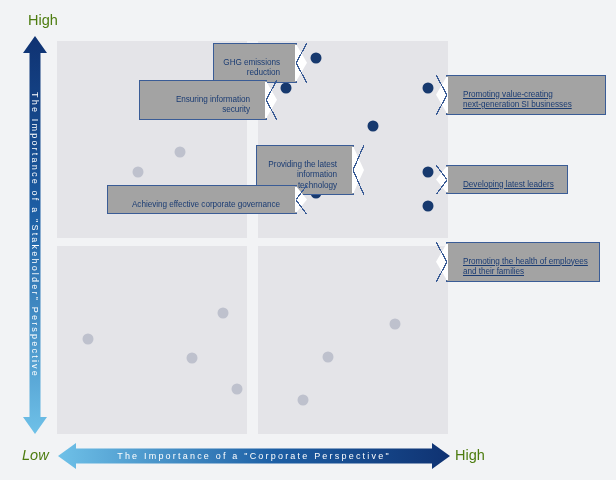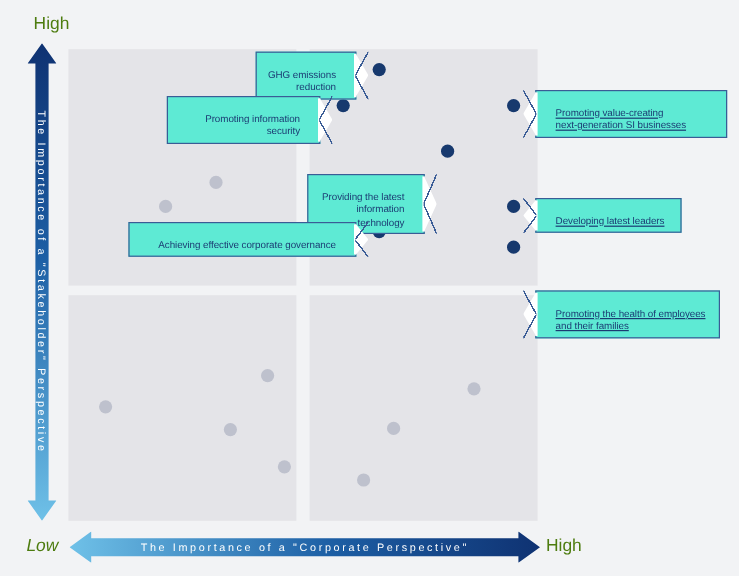--- a/index.html
+++ b/index.html
@@ -42,21 +42,21 @@
   .pt.other {
     width: 11px; height: 11px;
     background: #bec1cd;
   }
 
   
   .callout {
     position: absolute;
     box-sizing: border-box;
     border: 1px solid #3a5c96;
-    background: #5eead4;
+    background: #a3a3a3;
     color: #1b3c73;
     font-size: 8.2px;
     line-height: 1.28;
     padding: 3px 6px;
     white-space: pre-line;
     letter-spacing: -0.05px;
   }
   
   .callout.right-tail {
     text-align: right;
@@ -231,21 +231,21 @@
   <div class="pt other" style="left:395px; top:324px;"></div>
   <div class="pt other" style="left:328px; top:357px;"></div>
   <div class="pt other" style="left:303px; top:400px;"></div>
 
   <div class="callout right-tail" style="left:213px; top:43px; width:84px;">
     <span class="seam"></span><span>GHG emissions
 reduction</span>
   </div>
 
   <div class="callout right-tail" style="left:139px; top:80px; width:128px;">
-    <span class="seam"></span><span>Promoting information security</span>
+    <span class="seam"></span><span>Ensuring information security</span>
   </div>
 
   <div class="callout right-tail" style="left:256px; top:112px; width:98px;margin-top:33px;">
     <span class="seam"></span><span>Providing the latest
 information technology</span>
   </div>
 
   <div class="callout right-tail" style="left:107px; top:185px; width:190px;">
     <span class="seam"></span><span>Achieving effective corporate governance</span>
   </div>

